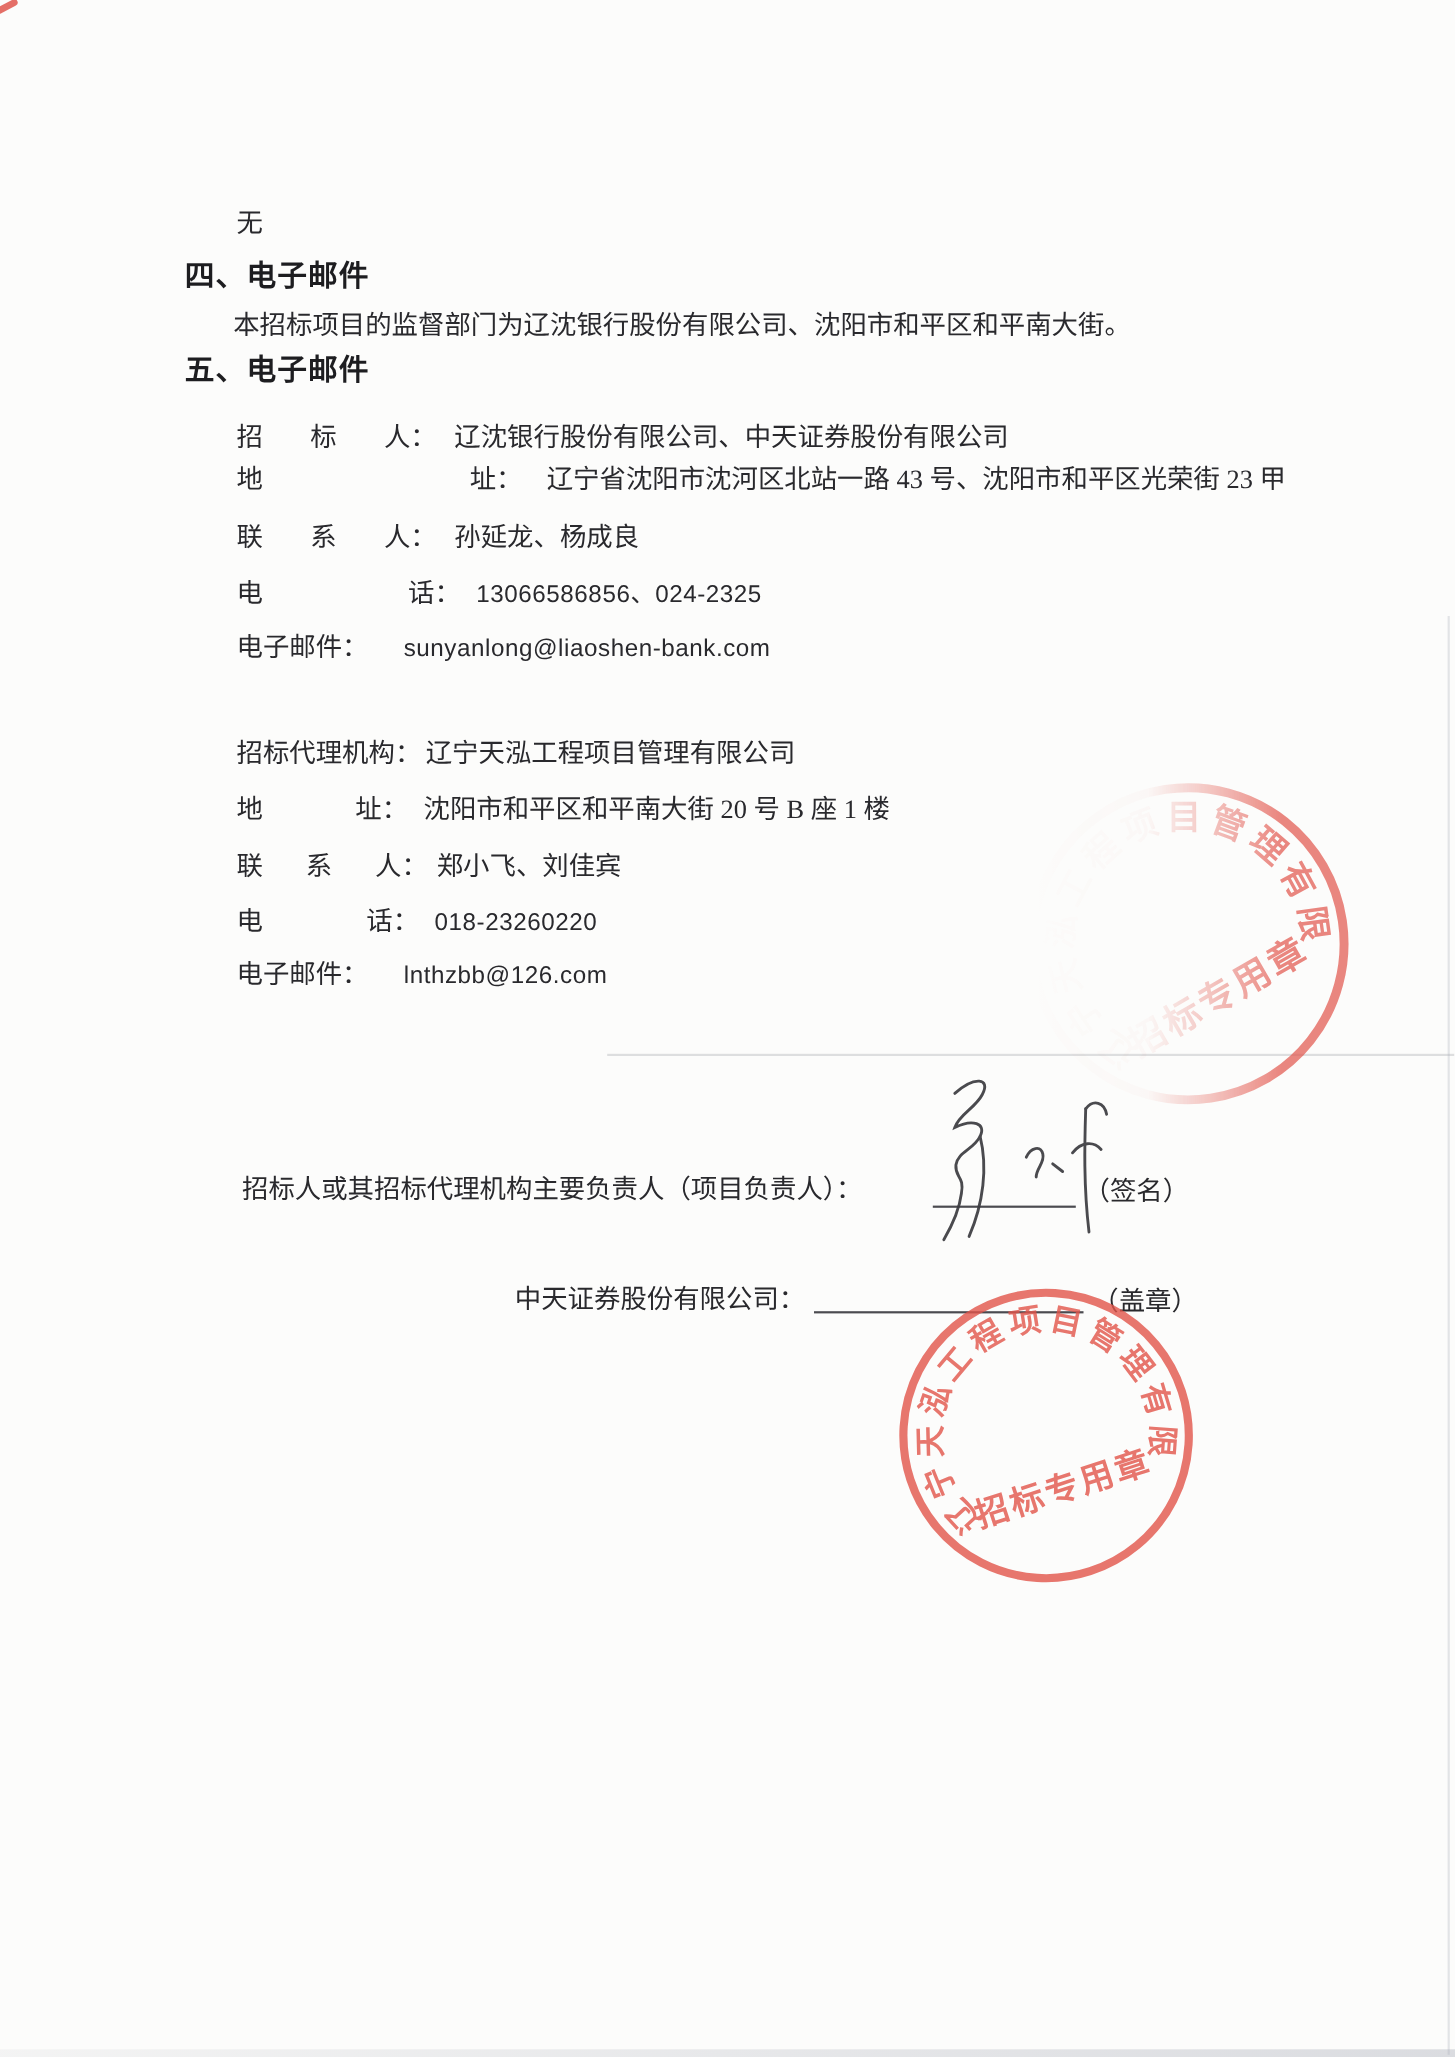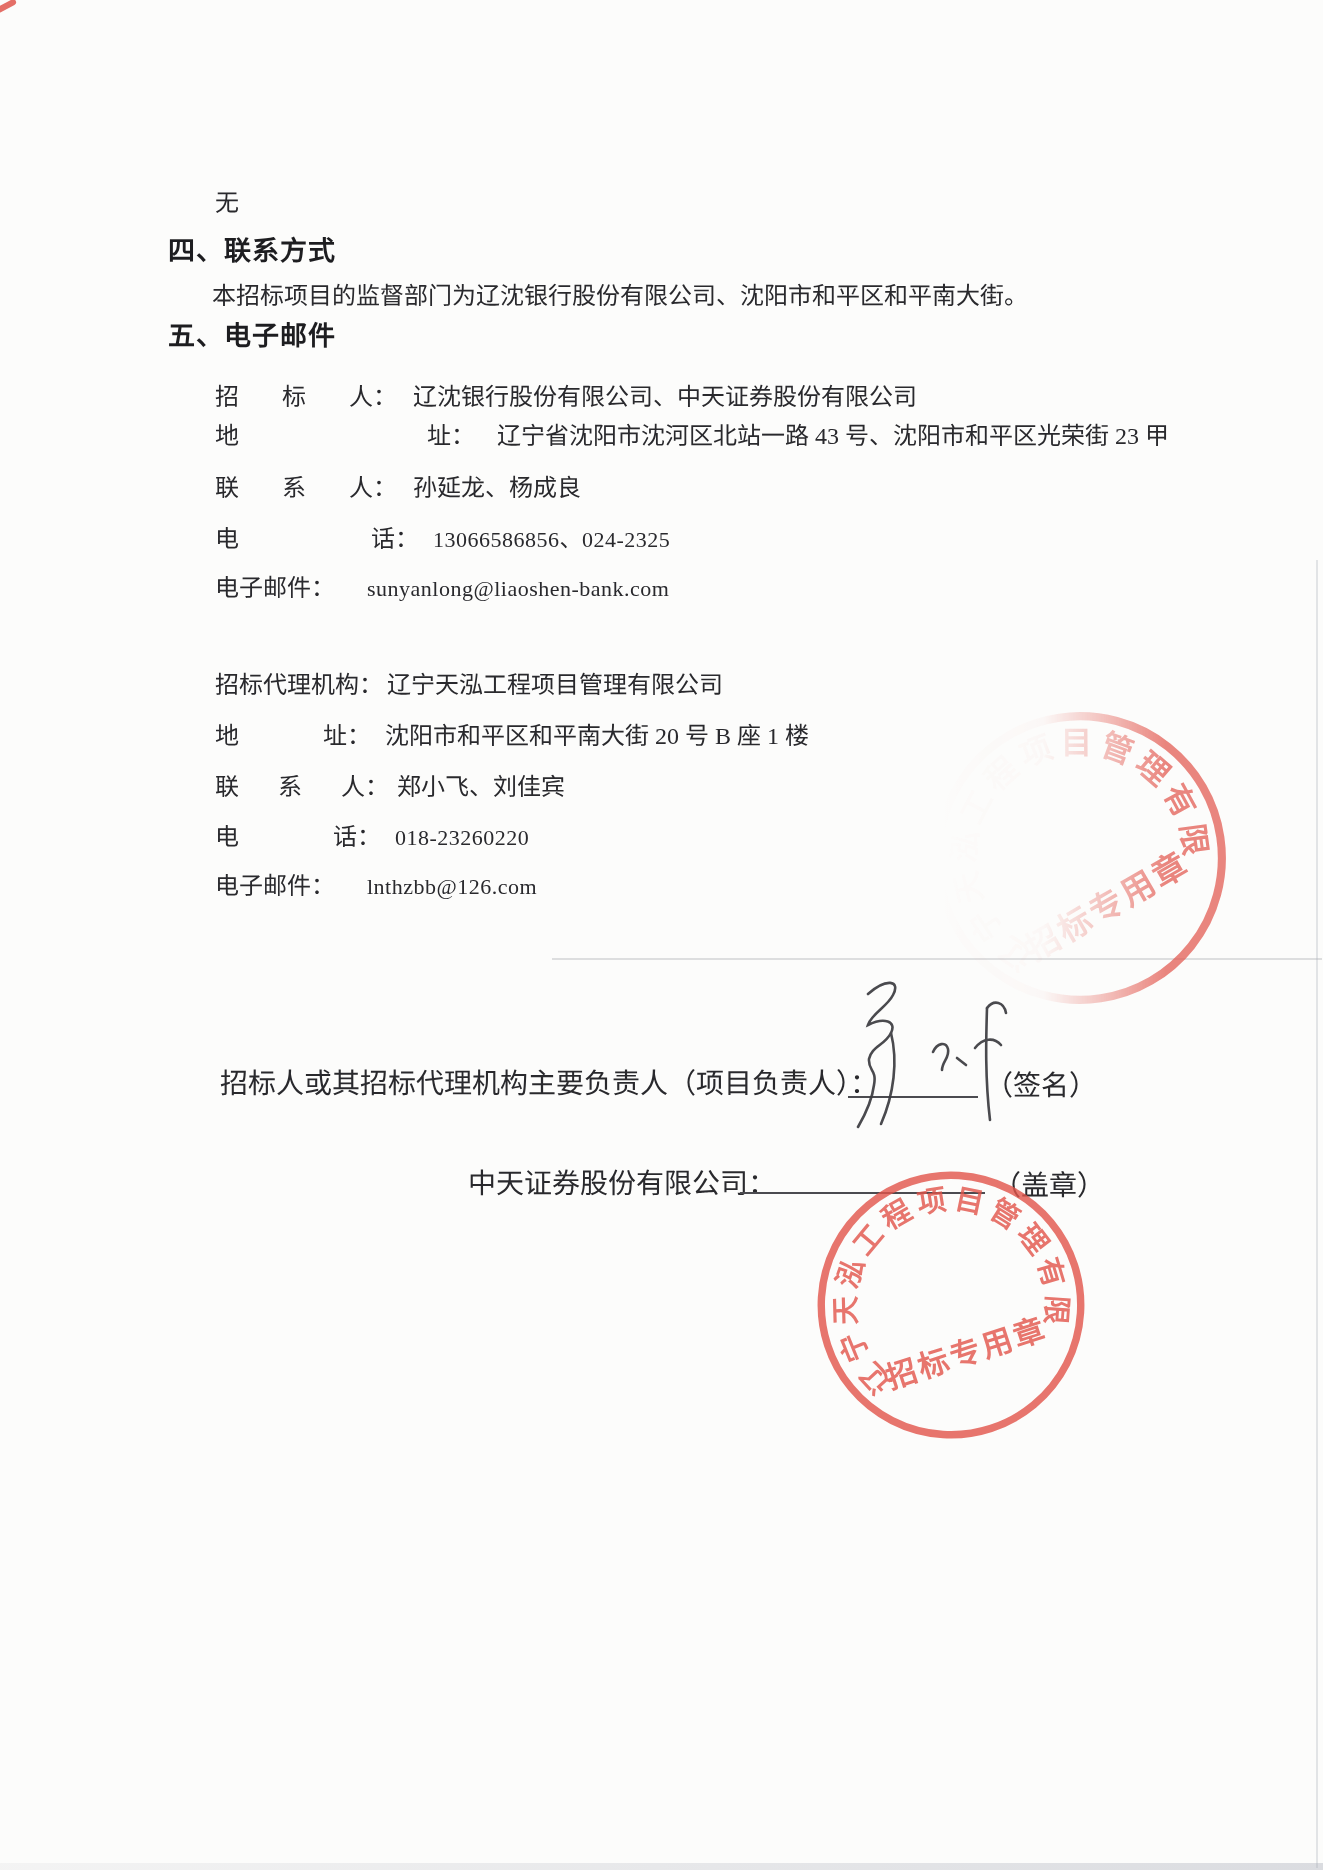--- a/index.html
+++ b/index.html
@@ -13,43 +13,43 @@
     font-family:"Liberation Sans","DejaVu Sans",sans-serif;
     font-weight:700;font-size:27px;letter-spacing:1px;color:#1d1d20;
   }
   .body-text{font-size:24px}
   .cline{position:absolute;left:215px;font-size:24px;white-space:nowrap}
   .lbl{display:inline-block;text-align:justify;text-align-last:justify;vertical-align:bottom}
   .w158{width:158px}.w236{width:236px}.w180{width:180px}
   .w132{width:132px}.w150{width:150px}.w142{width:142px}
   .pl4{padding-left:4px}.pl8{padding-left:8px}.pl14{padding-left:14px}
   .pl16{padding-left:16px}.pl22{padding-left:22px}.pl32{padding-left:32px}
-  .mono{font-family:Liberation Serif, serif;font-size:22px;letter-spacing:.5px}
-  .sigline{font-size:28px;white-space:nowrap}
+  .mono{font-family:Liberation Sans, sans-serif;font-size:22px;letter-spacing:.5px}
+  .sigline{font-size:24px;white-space:nowrap}
   .rule{position:absolute;border-bottom:2px solid #4b4b50}
   .faint-h{position:absolute;background:rgba(150,152,160,.30);height:2px}
   .faint-v{position:absolute;background:rgba(172,176,186,.32);width:2px}
   .bottom-band{position:absolute;left:0;bottom:0;width:100%;height:7px;
     background:linear-gradient(to right,rgba(205,206,210,.18),rgba(168,172,184,.40));}
   .corner-mark{position:absolute;left:-5px;top:3px;width:22px;height:6px;border-radius:3px;
     background:#df564c;transform:rotate(-28deg);opacity:.85}
   .seal{position:absolute}
   svg text{font-family:"Liberation Sans","DejaVu Sans",sans-serif}
 </style>
 </head>
 <body>
 
 <div class="corner-mark"></div>
 <div class="faint-h" style="left:552px;top:958px;width:770px"></div>
 <div class="faint-v" style="left:1316px;top:560px;height:1308px"></div>
 <div class="bottom-band"></div>
 
 <div class="abs body-text" style="left:215px;top:183px">无</div>
 
-<div class="abs heading" style="left:168px;top:229px">四、联系方式</div>
+<div class="abs heading" style="left:168px;top:229px">四、电子邮件</div>
 
 <div class="abs body-text" style="left:212px;top:276px">本招标项目的监督部门为辽沈银行股份有限公司、沈阳市和平区和平南大街。</div>
 
 <div class="abs heading" style="left:168px;top:314px">五、电子邮件</div>
 
 <div class="cline" style="top:377px">
   <span class="lbl w158">招标人</span><span>：</span><span class="pl16">辽沈银行股份有限公司、中天证券股份有限公司</span>
 </div>
 <div class="cline" style="top:416px">
   <span class="lbl w236">地址</span><span>：</span><span class="pl22">辽宁省沈阳市沈河区北站一路 43 号、沈阳市和平区光荣街 23 甲</span>

